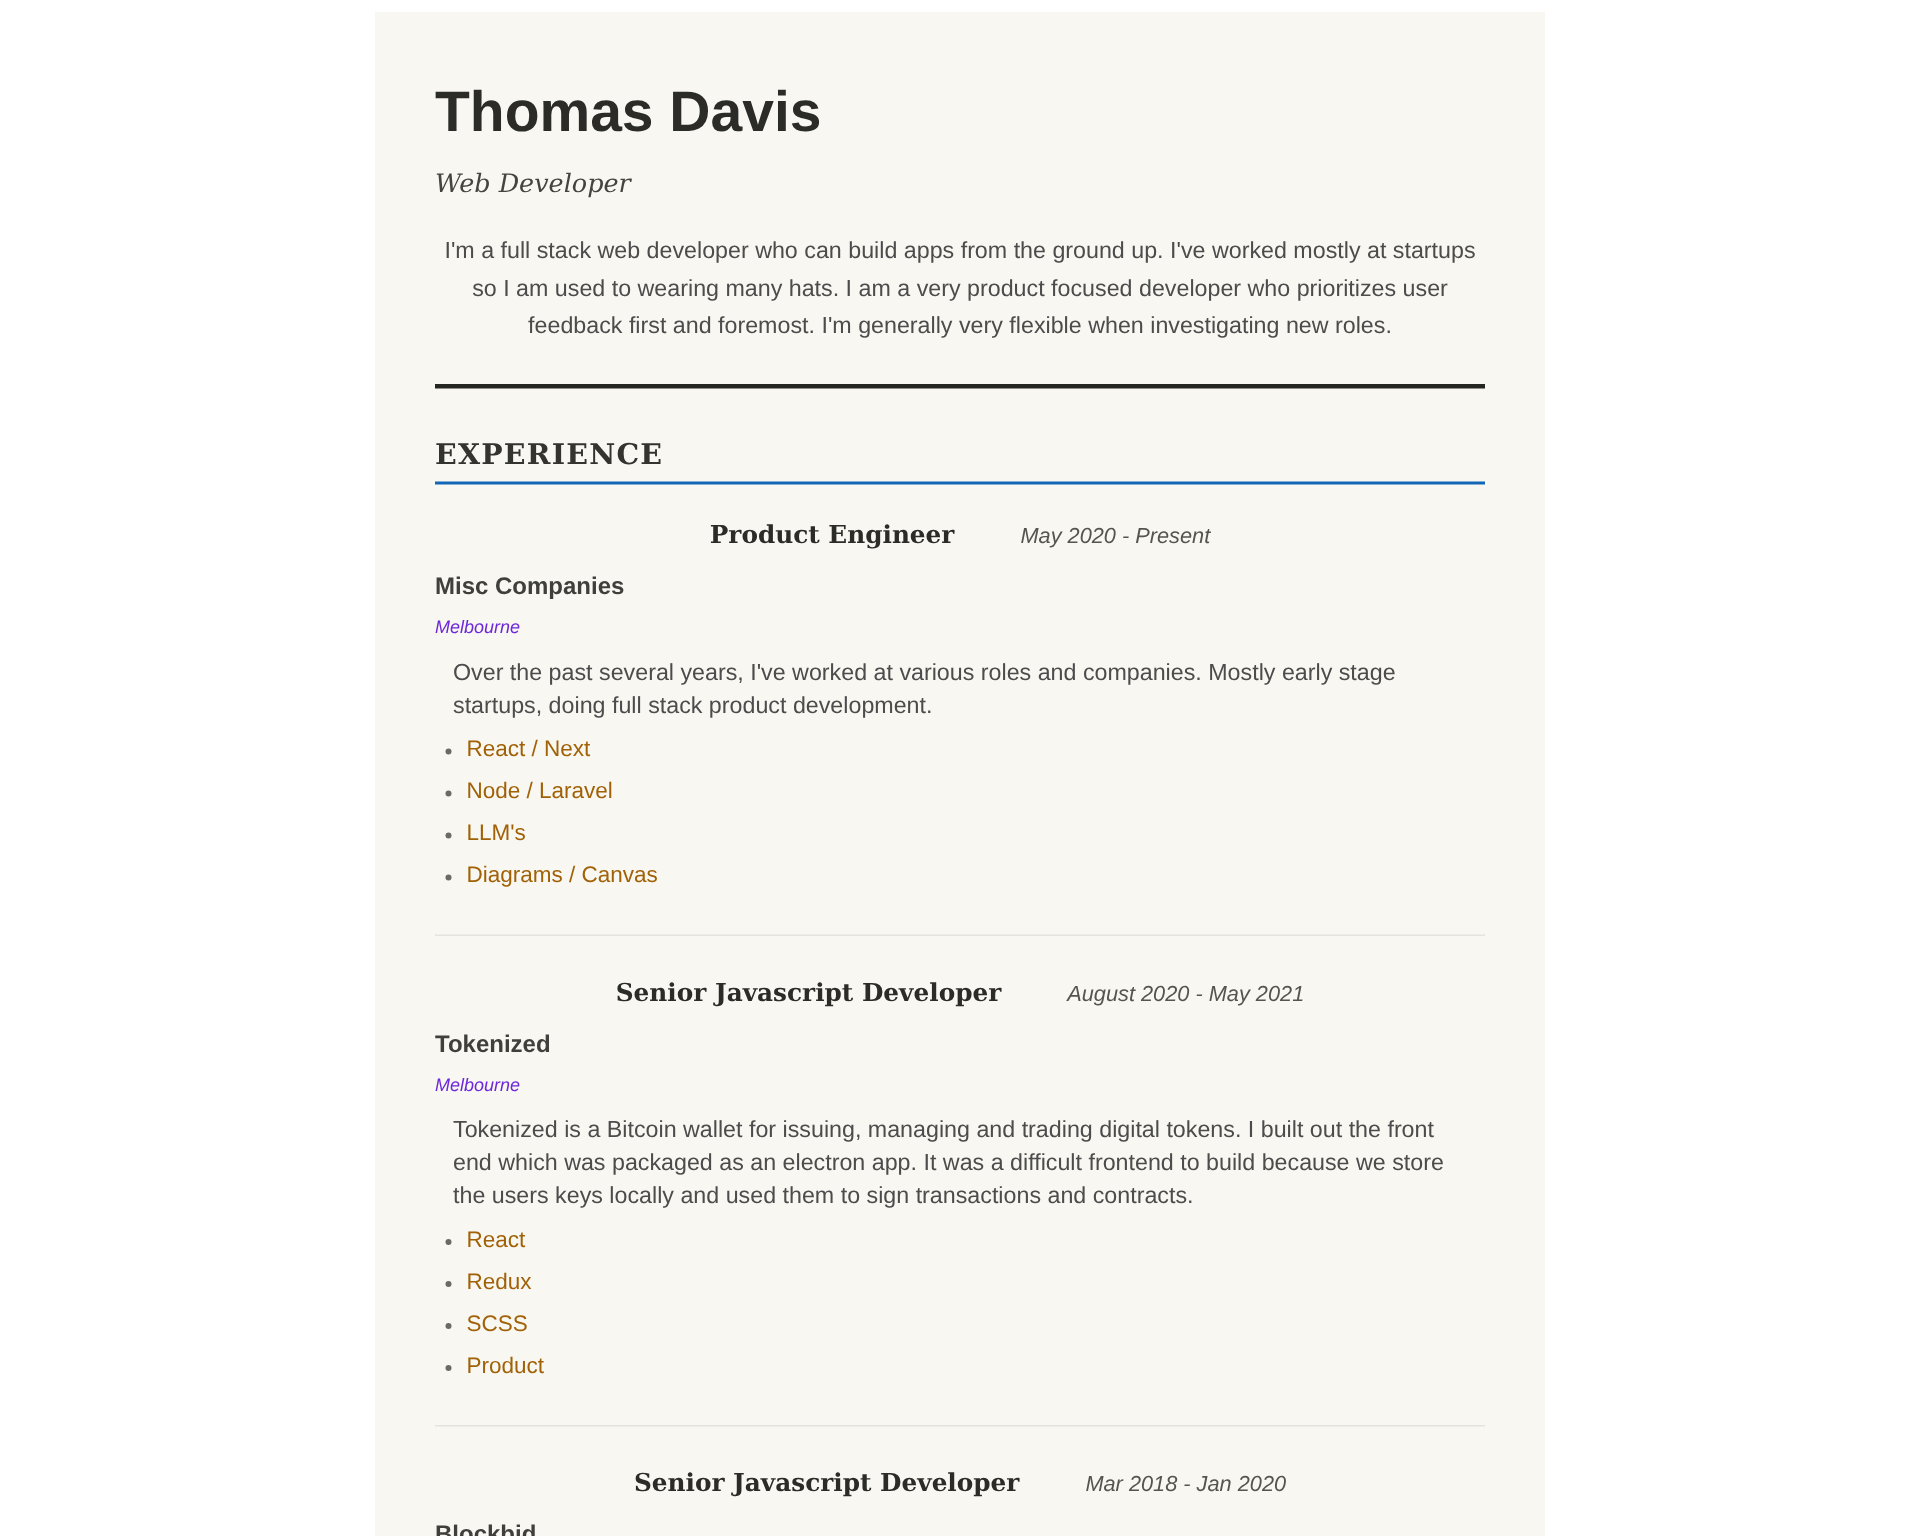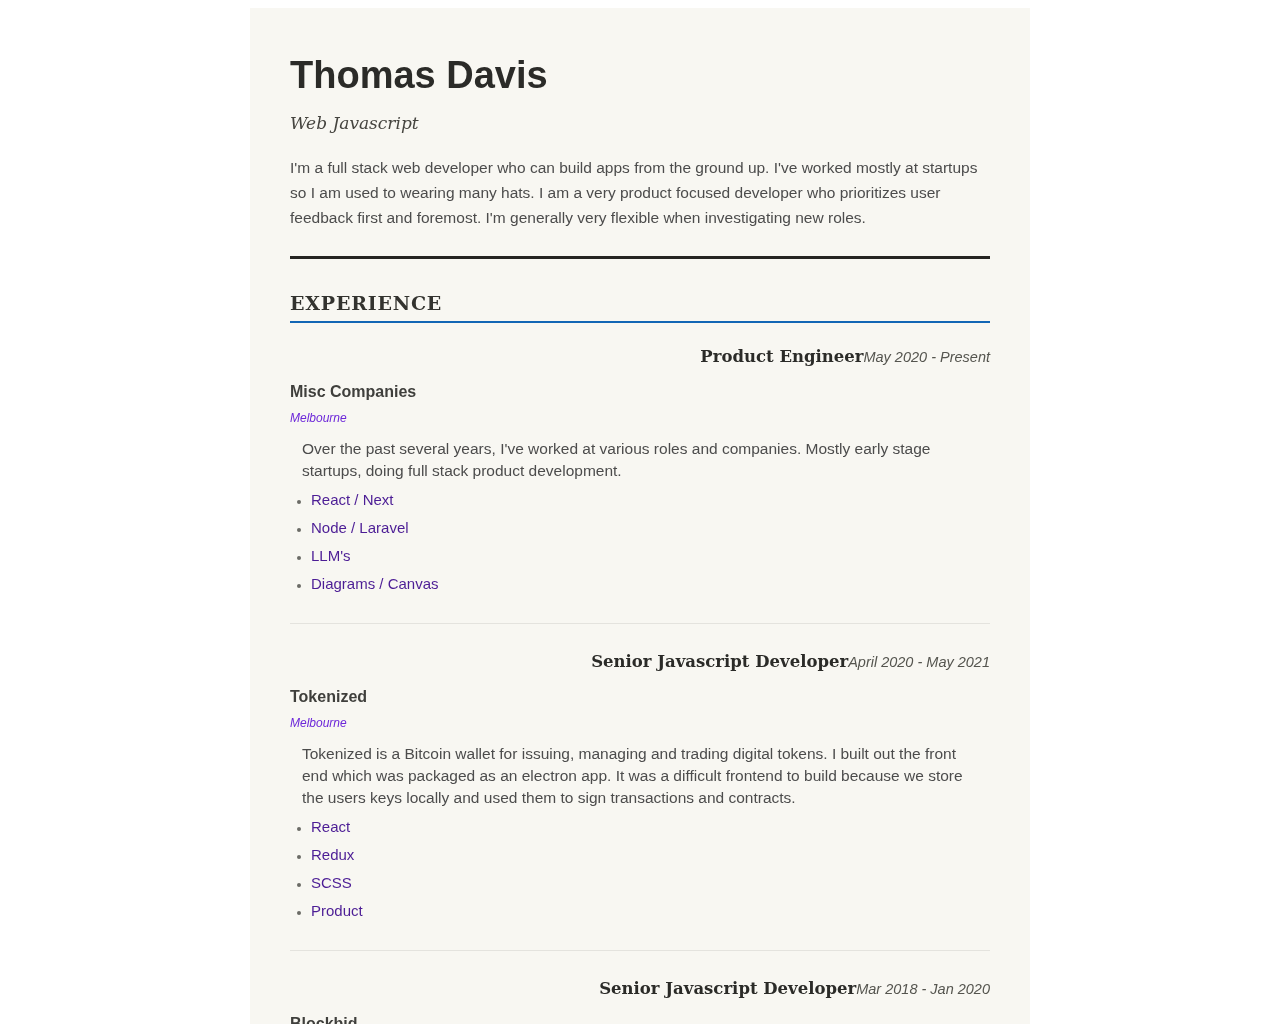--- a/index.html
+++ b/index.html
@@ -36,20 +36,21 @@
     font-style: italic;
     font-size: 17px;
     color: #45443f;
     margin: 0 0 22px;
   }
   .resume-summary {
     font-size: 15.5px;
     line-height: 25px;
     color: #4c4c4c;
     margin: 0 0 26px;
+    text-align: center;
   }
   .rule-dark {
     border: none;
     border-top: 3px solid #252521;
     margin: 0 0 33px;
   }
   .section-title {
     font-family: "DejaVu Serif", serif;
     font-weight: 700;
     font-size: 19px;
@@ -57,23 +58,24 @@
     color: #33332f;
     margin: 0 0 7px;
   }
   .rule-blue {
     border: none;
     border-top: 2px solid #1266b5;
     margin: 0 0 24px;
   }
   .entry-header {
     display: flex;
-    justify-content: flex-end;
+    justify-content: center;
     align-items: baseline;
     margin: 0 0 12px;
+    gap: 44px;
   }
   .position {
     font-family: "DejaVu Serif", serif;
     font-weight: 700;
     font-size: 16.5px;
     line-height: 20px;
     color: #2b2b28;
   }
   .dates {
     font-style: italic;
@@ -101,41 +103,41 @@
     margin: 0 12px 10px;
   }
   .highlights {
     list-style: disc;
     padding-left: 21px;
     margin: 0;
   }
   .highlights li {
     font-size: 15px;
     line-height: 15px;
-    color: #4c1d95;
+    color: #a16207;
     margin: 0 0 13px;
   }
   .highlights li::marker {
     color: #6b6b66;
     font-size: 12px;
   }
   .rule-light {
     border: none;
     border-top: 1px solid #e4e3de;
     margin: 32px 0 28px;
   }
 </style>
 </head>
 <body>
 
 <div class="canvas">
   <div class="resume-page">
 
     <h1 class="resume-name">Thomas Davis</h1>
-    <div class="resume-label">Web Javascript</div>
+    <div class="resume-label">Web Developer</div>
     <p class="resume-summary">I'm a full stack web developer who can build apps from the ground up. I've worked mostly at startups so I am used to wearing many hats. I am a very product focused developer who prioritizes user feedback first and foremost. I'm generally very flexible when investigating new roles.</p>
 
     <hr class="rule-dark">
 
     <h2 class="section-title">EXPERIENCE</h2>
     <hr class="rule-blue">
 
     <section class="entry">
       <div class="entry-header">
         <h3 class="position">Product Engineer</h3>
@@ -150,21 +152,21 @@
         <li>LLM's</li>
         <li>Diagrams / Canvas</li>
       </ul>
     </section>
 
     <hr class="rule-light">
 
     <section class="entry">
       <div class="entry-header">
         <h3 class="position">Senior Javascript Developer</h3>
-        <span class="dates">April 2020 - May 2021</span>
+        <span class="dates">August 2020 - May 2021</span>
       </div>
       <div class="company">Tokenized</div>
       <div class="location">Melbourne</div>
       <p class="entry-summary">Tokenized is a Bitcoin wallet for issuing, managing and trading digital tokens. I built out the front end which was packaged as an electron app. It was a difficult frontend to build because we store the users keys locally and used them to sign transactions and contracts.</p>
       <ul class="highlights">
         <li>React</li>
         <li>Redux</li>
         <li>SCSS</li>
         <li>Product</li>
       </ul>

